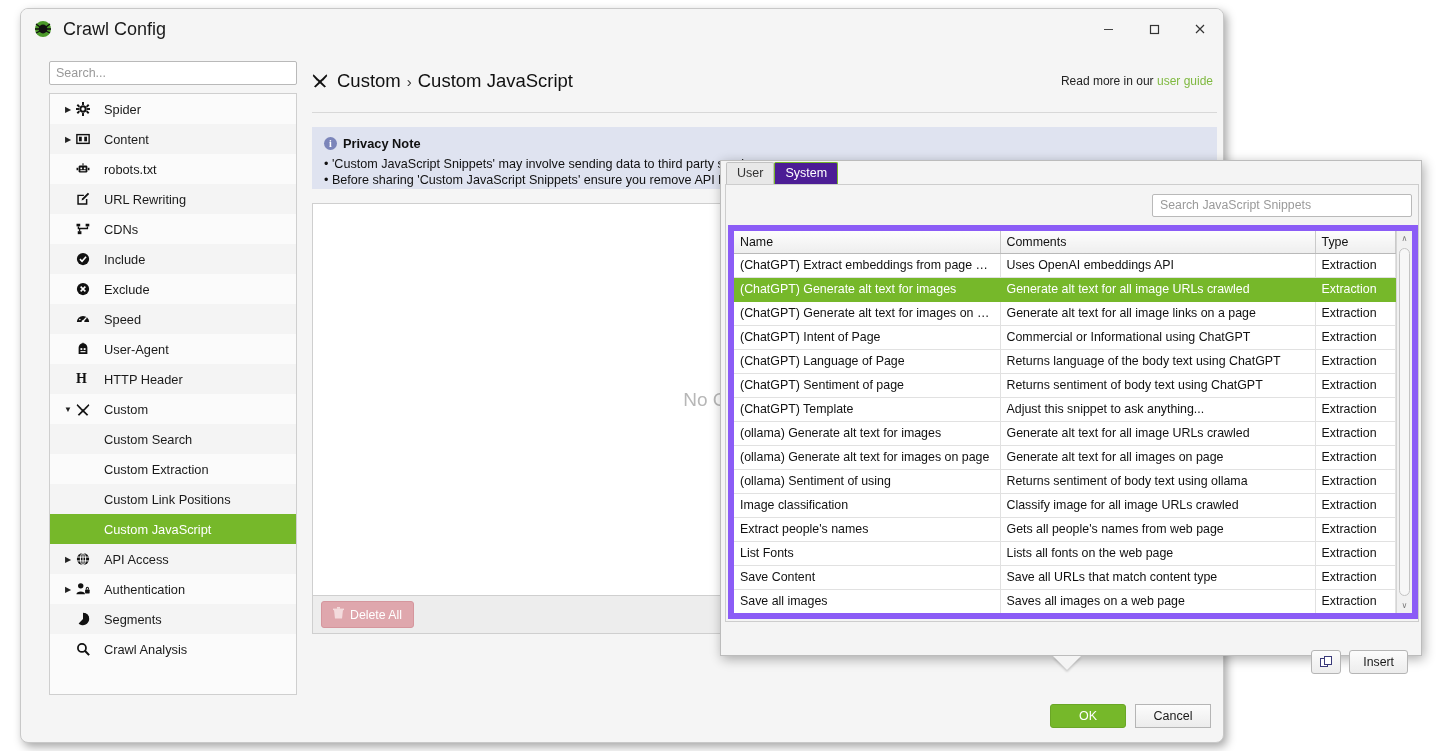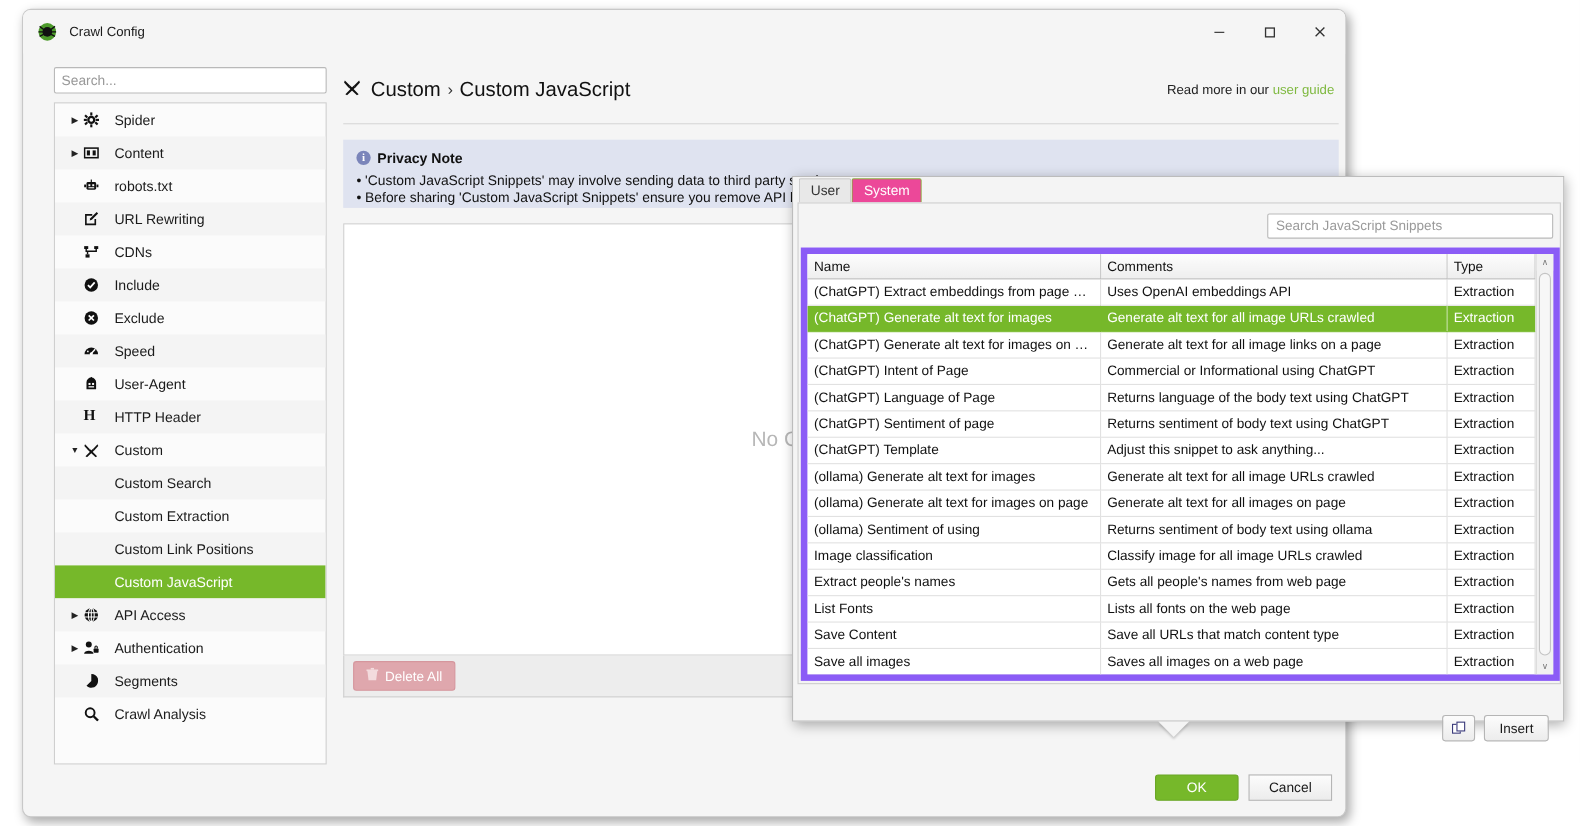--- a/index.html
+++ b/index.html
@@ -32,21 +32,21 @@
     height: 40px;
     background: #f5f5f5;
     display: flex; align-items: center;
   }
   .title-icon {
     margin-left: 12px; width: 20px; height: 20px;
     display: flex; align-items: center; justify-content: center;
   }
   .title-text {
     margin-left: 10px;
-    font-size: 12px;
+    font-size: 18px;
     color: #1a1a1a;
   }
   .winbtns {
     position: absolute; right: 0; top: 0;
     height: 40px; display: flex; align-items: center;
   }
   .winbtn {
     width: 46px; height: 40px;
     display: flex; align-items: center; justify-content: center;
     color: #333; font-size: 14px;
@@ -255,21 +255,21 @@
     font-size: 12.5px;
     padding: 3px 10px 3px 10px;
     border: 1px solid #c2c2c2;
     border-bottom: none;
     background: #e8e8e8;
     color: #333;
     border-radius: 2px 2px 0 0;
     line-height: 15px;
   }
   .tab.active {
-    background: #ec4899;
+    background: #4c1d95;
     border-color: #76b82a;
     color: #ffffff;
   }
   .popup-body {
     position: absolute;
     left: 4px; top: 23px;
     width: 694px; height: 438px;
     background: #f4f4f4;
     border: 1px solid #cdcdcd;
   }

